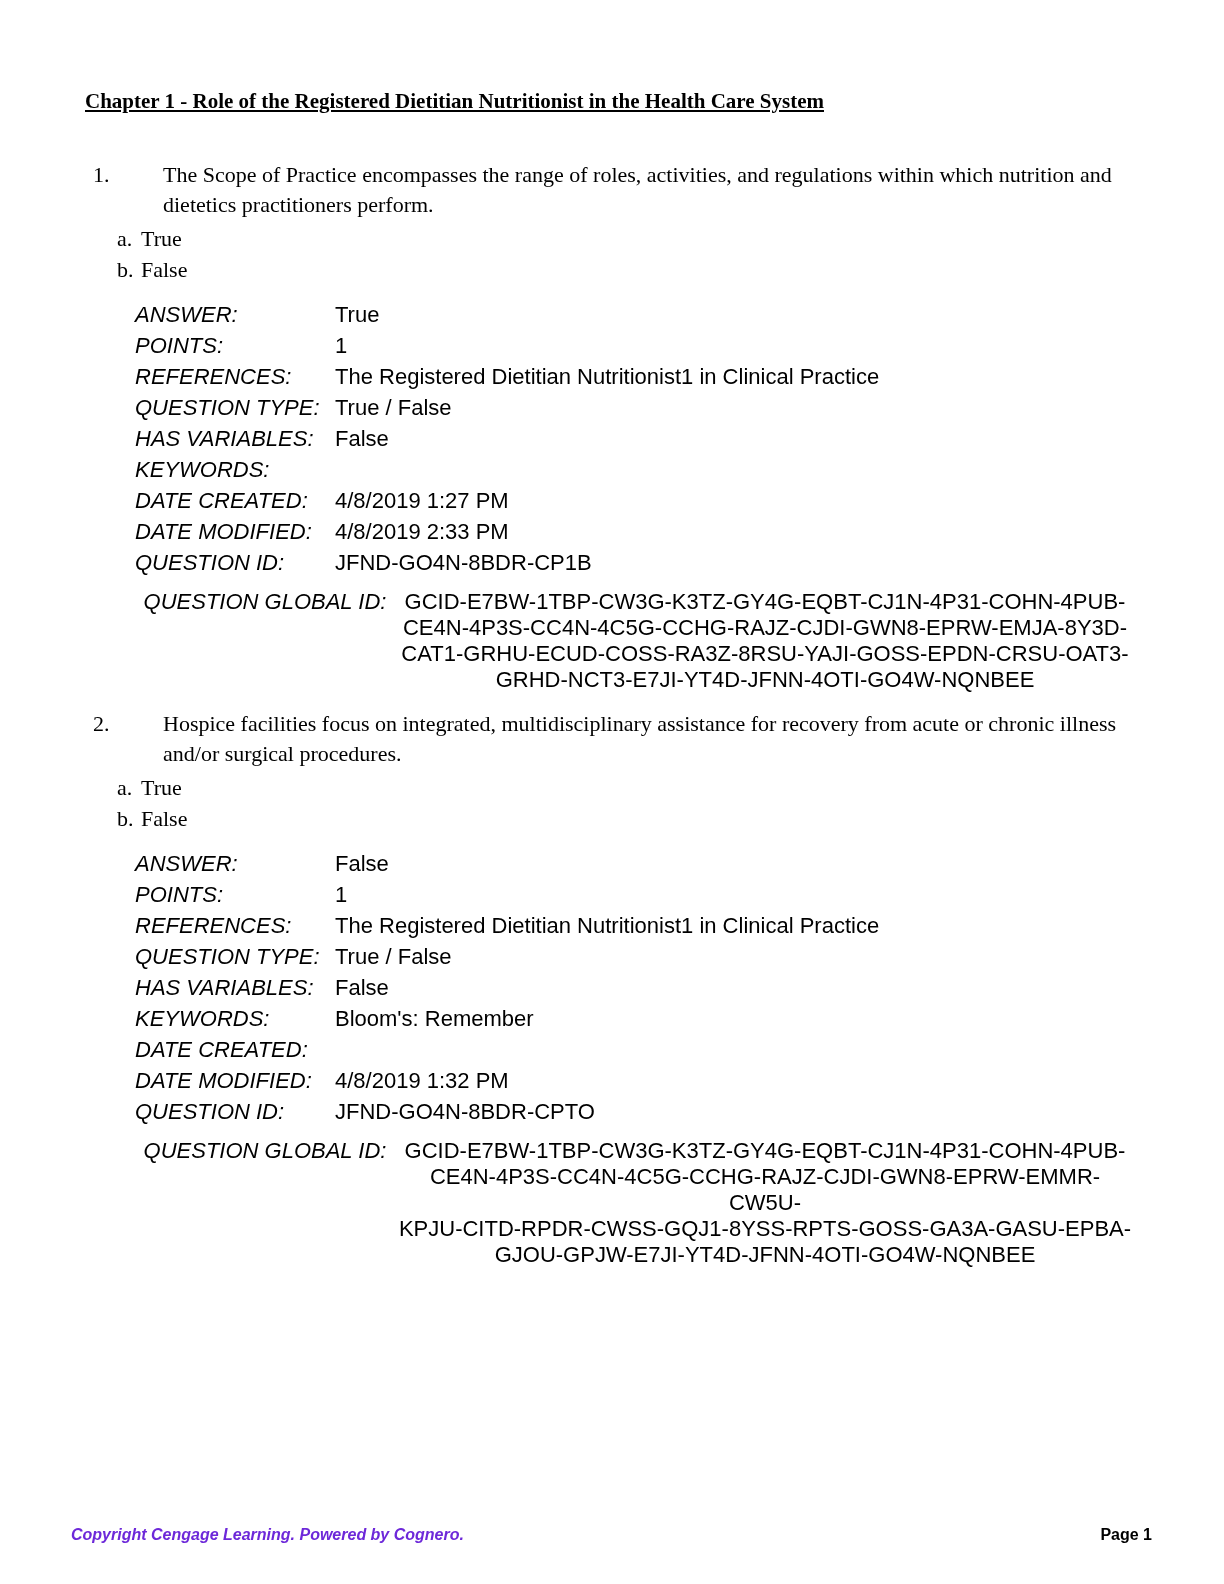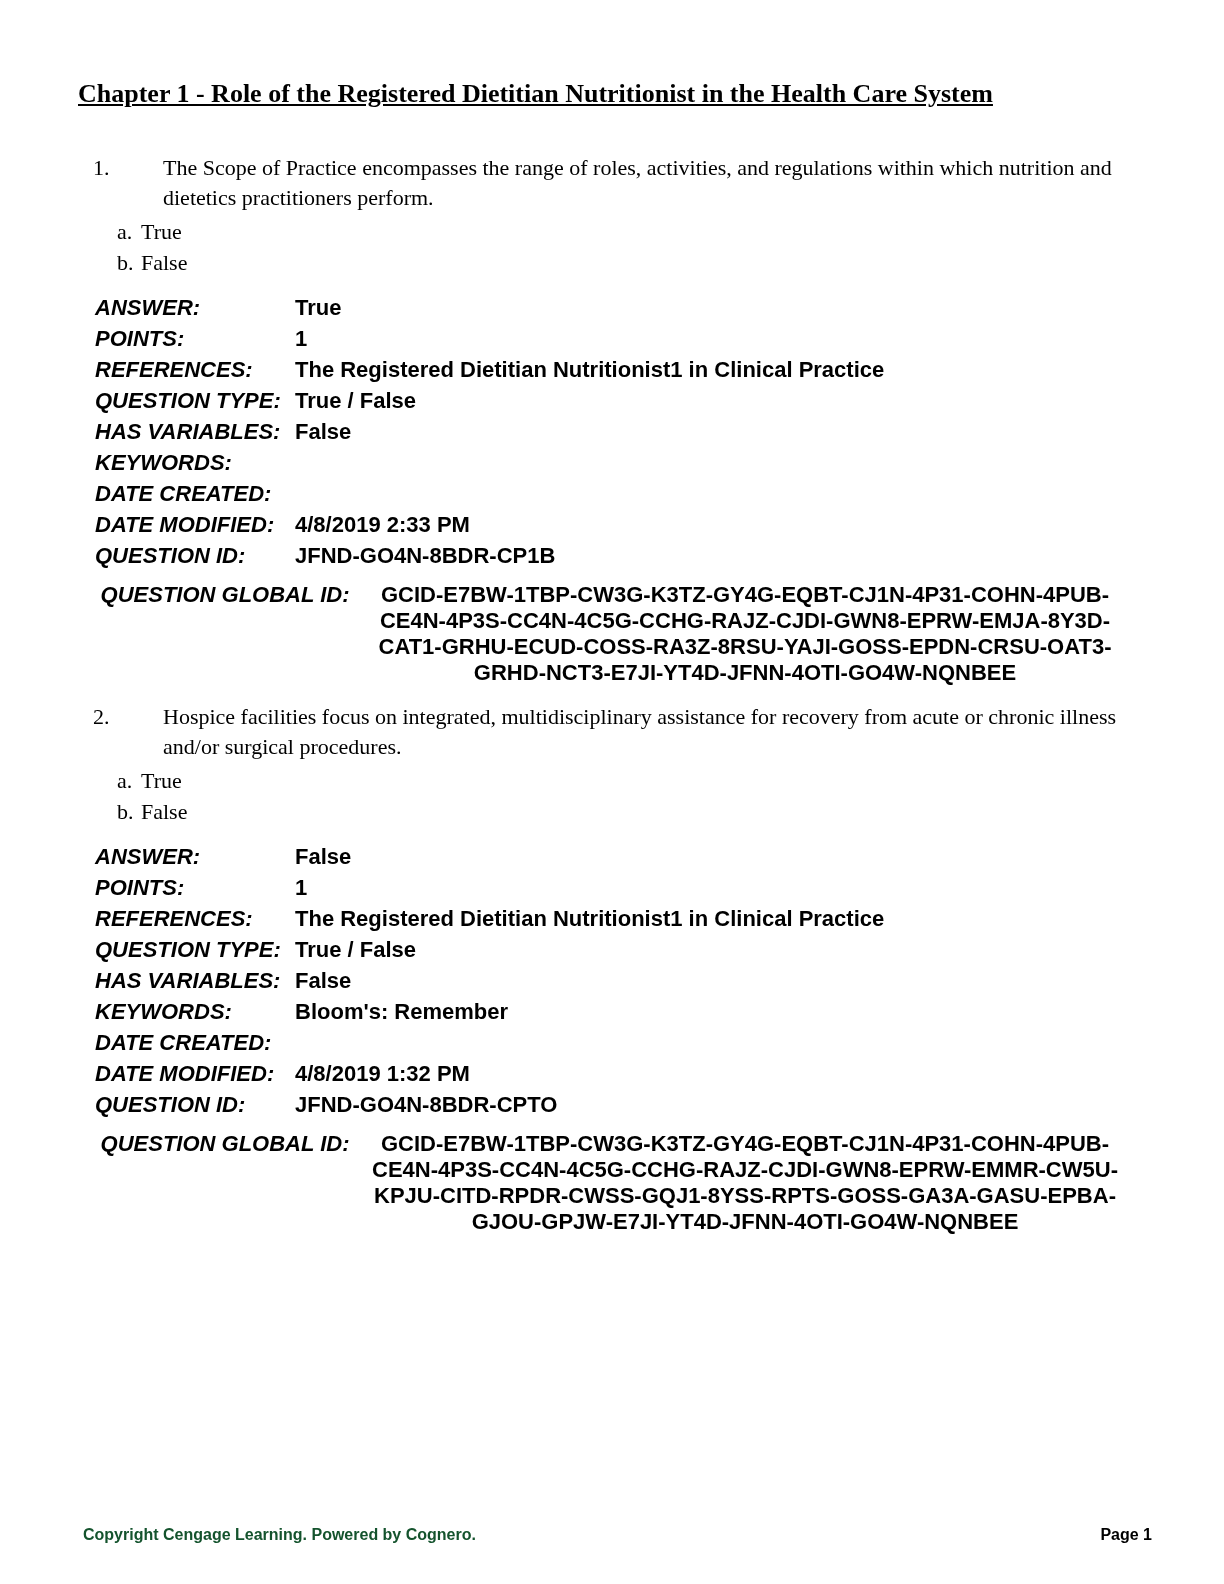--- a/index.html
+++ b/index.html
@@ -8,23 +8,23 @@
     width:1224px; height:1584px;
     margin:0 auto;
     background:#ffffff;
     color:#000;
     font-family:"Liberation Sans", sans-serif;
     overflow:hidden;
   }
   .content { padding:73px 89px 0 71px; }
 
   .doc-title {
-    margin:7px;
+    margin:14px;
     font-family:"Liberation Serif", serif;
-    font-size:26px;
+    font-size:21px;
     font-weight:bold;
     text-decoration:underline;
     line-height:28px;
   }
 
   .question { margin-top:45px; }
   .question.second { margin-top:16px; }
 
   .qline {
     display:flex;
@@ -39,21 +39,21 @@
   .option {
     display:flex;
     margin-left:46px;
     margin-top:6px;
     font-family:"Liberation Serif", serif;
     font-size:22px;
     line-height:25px;
   }
   .opt-letter { flex:0 0 24px; }
 
-  .meta { margin-left:24px; margin-top:20px;font-weight:bold; }
+  .meta { margin-left:64px; margin-top:20px; }
   .meta-row {
     display:flex;
     font-size:22px;
     line-height:25px;
     margin-bottom:6px;
   }
   .meta-label {
     flex:0 0 200px;
     font-style:italic;
   }
@@ -70,23 +70,23 @@
     position:absolute;
     top:1498px;
     left:71px;
     right:72px;
     display:flex;
     justify-content:space-between;
     align-items:baseline;
     font-size:16px;
   }
   .copyright {
-    color:#14532d;
+    color:#6d28d9;
+    font-style:italic;
     font-weight:bold;
-    margin-left:12px;
   }
   .page-num { font-weight:bold;margin-top:28px; }
 </style>
 </head>
 <body>
 
 <div class="page">
   <div class="content">
 
     <h1 class="doc-title">Chapter 1 - Role of the Registered Dietitian Nutritionist in the Health Care System</h1>
@@ -124,20 +124,21 @@
         </div>
         <div class="meta-row">
           <span class="meta-label">HAS VARIABLES:</span>
           <span class="meta-value">False</span>
         </div>
         <div class="meta-row">
           <span class="meta-label">KEYWORDS:</span>
         </div>
         <div class="meta-row">
           <span class="meta-label">DATE CREATED:</span>
+          <span class="meta-value">4/8/2019 1:27 PM</span>
         </div>
         <div class="meta-row">
           <span class="meta-label">DATE MODIFIED:</span>
           <span class="meta-value">4/8/2019 2:33 PM</span>
         </div>
         <div class="meta-row">
           <span class="meta-label">QUESTION ID:</span>
           <span class="meta-value">JFND-GO4N-8BDR-CP1B</span>
         </div>
         <div class="meta-row global">

